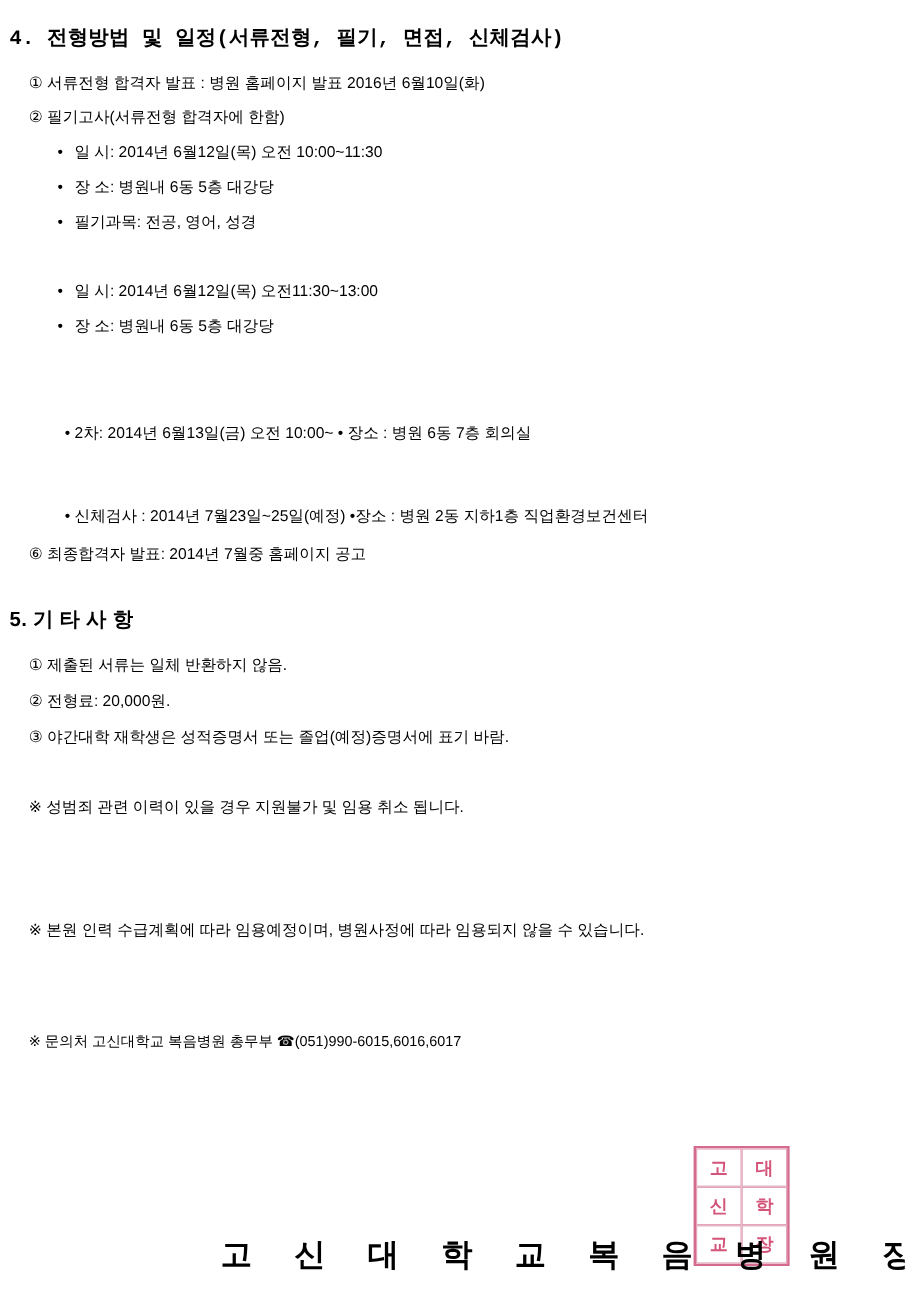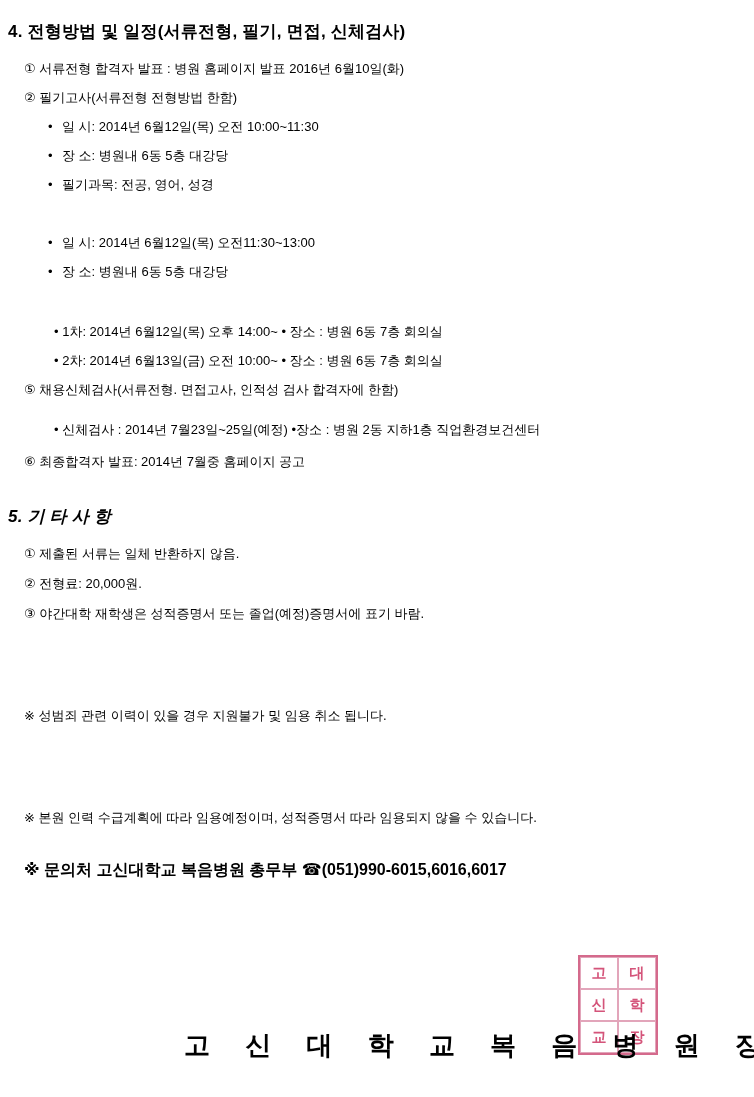--- a/index.html
+++ b/index.html
@@ -21,50 +21,50 @@
     padding: 0;
     box-sizing: border-box;
   }
   .section-title {
     font-size: 17px;
     font-weight: bold;
     margin: 0;
     padding: 0;
     letter-spacing: 0.2px;
   }
-  #sec4-title { position: absolute; left: 8px; top: 20px; }
-  #sec5-title { position: absolute; left: 8px; top: 505px; font-style: italic; }
+  #sec4-title { position: absolute; left: 8px; top: 20px; font-family: Liberation Mono, monospace; }
+  #sec5-title { position: absolute; left: 8px; top: 505px; }
 
   .line {
     position: absolute;
     font-size: 13px;
     line-height: 20px;
     white-space: nowrap;
   }
   .lvl1 { left: 24px; }
   .lvl2 { left: 62px; }
   .lvl2b { left: 54px; }
-  .note { left: 24px; margin-top: 43px; }
+  .note { left: 24px; }
 
   .bullet-dot::before {
     content: "\2022";
     display: inline-block;
     width: 14px;
     margin-left: -14px;
   }
 
   .underline-link {
     text-decoration: underline;
   }
 
   .contact {
     position: absolute;
     left: 24px;
-    font-size: 16px;
-    font-weight: bold;
+    font-size: 12px;
+    font-weight: normal;
     white-space: nowrap;
   }
 
   .stamp {
     position: absolute;
     left: 578px;
     top: 955px;
     width: 80px;
     height: 100px;
     border: 2px solid #d46a8c;
@@ -102,40 +102,38 @@
   }
 </style>
 </head>
 <body>
 
 <div class="page">
 
   <h2 class="section-title" id="sec4-title">4.  전형방법 및 일정(서류전형, 필기, 면접, 신체검사)</h2>
 
   <div class="line lvl1" style="top:59px">①  서류전형 합격자 발표 : 병원 홈페이지 발표 2016년 6월10일(화)</div>
-  <div class="line lvl1" style="top:88px">②  필기고사(서류전형 전형방법 한함)</div>
+  <div class="line lvl1" style="top:88px">②  필기고사(서류전형 합격자에 한함)</div>
   <div class="line lvl2 bullet-dot" style="top:117px">일      시: 2014년 6월12일(목) 오전 10:00~11:30</div>
   <div class="line lvl2 bullet-dot" style="top:146px">장      소: 병원내 6동 5층 대강당</div>
   <div class="line lvl2 bullet-dot" style="top:175px">필기과목: 전공, 영어, 성경</div>
   <div class="line lvl2 bullet-dot" style="top:233px">일      시: 2014년 6월12일(목) 오전11:30~13:00</div>
   <div class="line lvl2 bullet-dot" style="top:262px">장      소: 병원내 6동 5층 대강당</div>
-  <div class="line lvl2b" style="top:322px">• 1차: 2014년 6월12일(목) 오후 14:00~  • 장소 : 병원 6동 7층 회의실</div>
   <div class="line lvl2b" style="top:351px">• 2차: 2014년 6월13일(금) 오전 10:00~  • 장소 : 병원 6동 7층 회의실</div>
-  <div class="line lvl1" style="top:380px">⑤  채용신체검사(서류전형. 면접고사, 인적성 검사 합격자에 한함)</div>
   <div class="line lvl2b" style="top:420px">• 신체검사 : 2014년 7월23일~25일(예정)  •장소 :  병원  2동 지하1층 직업환경보건센터</div>
   <div class="line lvl1" style="top:452px">⑥  최종합격자 발표: 2014년 7월중 홈페이지 공고</div>
 
   <h2 class="section-title" id="sec5-title">5.  기 타 사 항</h2>
 
   <div class="line lvl1" style="top:544px">①  제출된 서류는 일체 반환하지 않음.</div>
   <div class="line lvl1" style="top:574px">②  전형료: 20,000원.</div>
   <div class="line lvl1" style="top:604px">③  야간대학 재학생은 성적증명서 또는 졸업(예정)증명서에 표기 바람.</div>
 
   <div class="line note" style="top:663px">※  성범죄 관련 이력이 있을 경우 지원불가 및 임용 취소 됩니다.</div>
-  <div class="line note" style="top:765px">※  본원 인력 수급계획에 따라 임용예정이며, 성적증명서 따라 임용되지 않을 수 있습니다.</div>
+  <div class="line note" style="top:765px">※  본원 인력 수급계획에 따라 임용예정이며, 병원사정에 따라 임용되지 않을 수 있습니다.</div>
 
   <div class="contact" style="top:860px">※  문의처  고신대학교  복음병원  총무부 ☎(051)990-6015,6016,6017</div>
 
   <div class="stamp">
     <div class="stamp-inner">
       <div class="stamp-cell">고</div>
       <div class="stamp-cell">대</div>
       <div class="stamp-cell">신</div>
       <div class="stamp-cell">학</div>
       <div class="stamp-cell">교</div>

